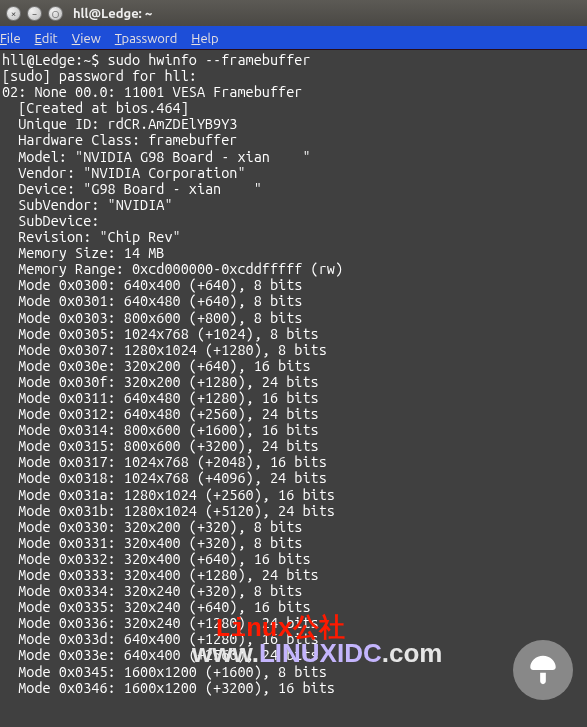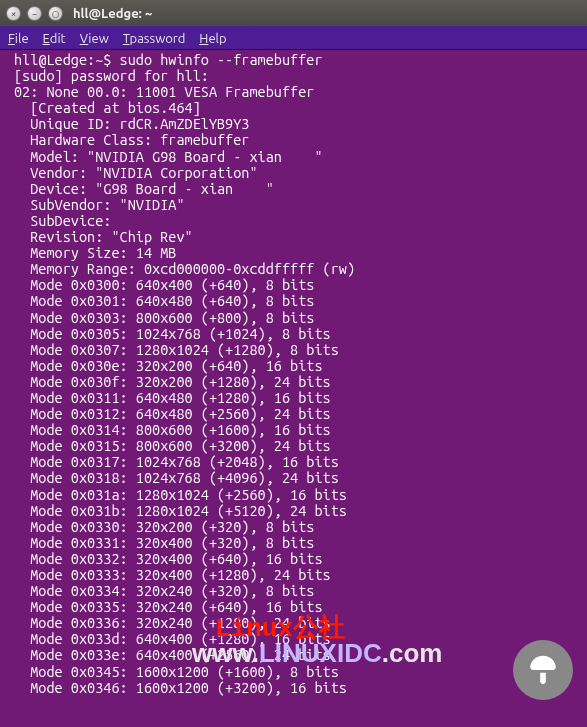--- a/index.html
+++ b/index.html
@@ -22,40 +22,40 @@
 .wb {
   width: 15px; height: 15px; border-radius: 50%;
   display: flex; align-items: center; justify-content: center;
   font-size: 10px; color: #444;
   background: radial-gradient(circle at 30% 30%, #f0f0f0, #bdbdbd);
   border: 1px solid #777;
 }
 .title { color: #eee; font-family: "Ubuntu", sans-serif; font-size: 13px; font-weight: bold; text-align: center; }
 .menubar {
   height: 24px;
-  background: #4c1d95;
+  background: #1d4ed8;
   display: flex;
   align-items: center;
-  padding: 0 8px;
+  padding: 0 0;
   gap: 14px;
   border-bottom: 1px solid #2a0d17;
 }
 .menu-item {
   color: #e6e0e2;
   font-family: "Ubuntu", sans-serif;
   font-size: 13px;
   cursor: pointer;
 }
 .menu-item .ul { text-decoration: underline; }
 .terminal {
-  background: #701a75;
+  background: #404040;
   color: #fff;
   font-size: 14.5px;
   line-height: 16.1px;
-  padding: 2px 0 0 12px;
+  padding: 2px 0 0 0;
   height: calc(100% - 50px);
   white-space: pre;
   overflow: hidden;
   font-family: "Ubuntu Mono","DejaVu Sans Mono",monospace;
 }
 .terminal .line { padding: 0 2px; }
 .watermark1 {
   position: absolute;
   top: 610px; left: 215px;
   font-family: Liberation Mono, monospace;

